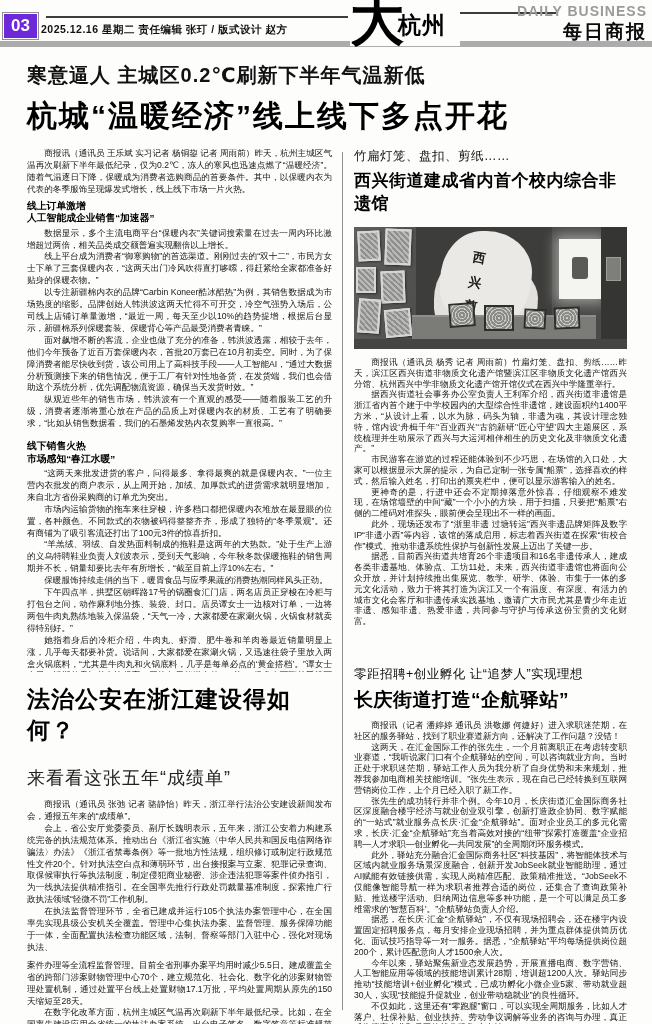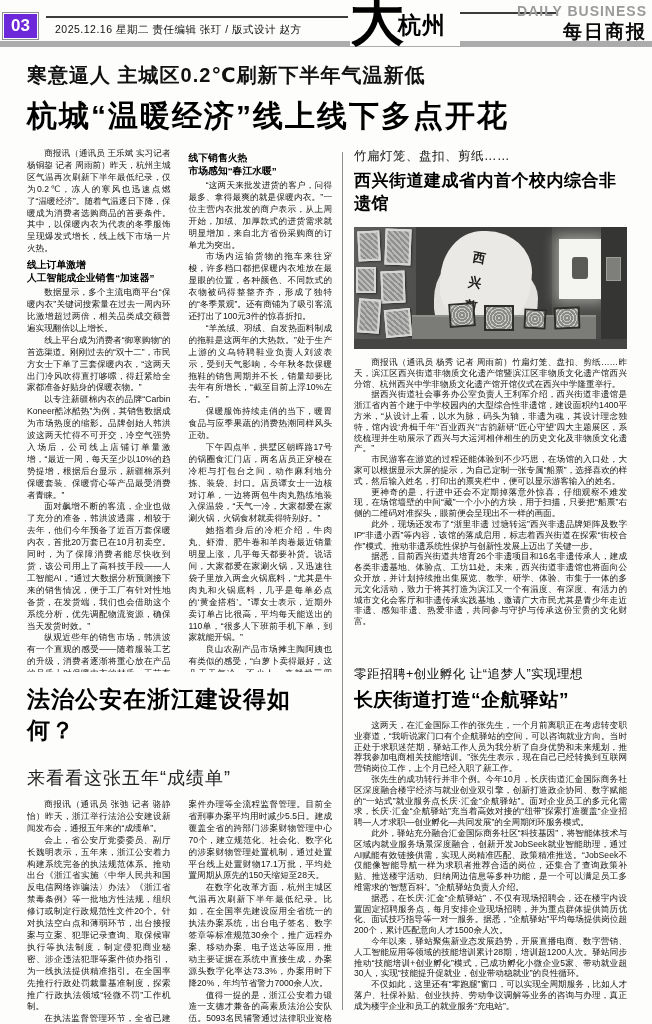--- a/index.html
+++ b/index.html
@@ -11,38 +11,38 @@
   }
   
   .masthead { position:absolute; left:0; top:0; width:652px; height:58px; }
   .pagenum {
     position:absolute; left:3px; top:13px; width:35px; height:26px;
     background:#6d28d9; border:1px solid #fff; outline:1px solid #8f8f8f;
     color:#fff; font-weight:bold; font-size:17px; text-align:center; line-height:24px;
   }
   .rule-thin-left { position:absolute; left:46px; top:16px; width:302px; height:2px; background:#3c3c3c; }
   .rule-thin-right { position:absolute; left:452px; top:12px; width:104px; height:2px; background:#3c3c3c; }
-  .dateline { position:absolute; left:55px; top:23px; font-size:10.5px; font-weight:normal; letter-spacing:.5px; color:#111; }
+  .dateline { position:absolute; left:41px; top:23px; font-size:10.5px; font-weight:bold; letter-spacing:.5px; color:#111; }
   .bar-thick { position:absolute; left:0; top:41px; width:652px; height:6px; background:#acacac; }
   .logo { position:absolute; left:350px; top:-6px; width:110px; height:52px; background:#fdfdfc; }
   .logo-da { position:absolute; left:0; top:-2px; font-family:"DejaVu Serif","Liberation Serif",serif; font-weight:bold; font-size:54px; line-height:54px; color:#000; transform:scaleY(1.05); }
   .logo-city { position:absolute; left:48px; top:16px; font-size:23px; font-weight:900; letter-spacing:1px; color:#000; }
   .eng-title { position:absolute; right:5px; top:3px; font-size:14px; font-weight:bold; letter-spacing:1px; color:#9a9a9a;margin-left:8px; }
   .paper-name { position:absolute; right:5px; top:19px; font-size:19px; font-weight:900; letter-spacing:2px; color:#0d0d0d; }
   
   .headline-block { position:absolute; left:27px; top:62px; width:600px; }
   .lead-kicker { font-size:20px; font-weight:600; letter-spacing:1px; color:#111; }
   .lead-headline { margin-top:7px; font-size:30px; font-weight:900; letter-spacing:2px; color:#000; }
   
   .content { position:absolute; left:27px; top:148px; width:600px; height:868px; }
   .vdivider { position:absolute; left:315px; top:4px; width:1px; height:858px; background:#8d8d8d; }
   .left-half  { position:absolute; left:0; top:0; width:305px; height:868px; }
   .right-half { position:absolute; left:327px; top:0; width:273px; height:868px; }
   
-  .cols { display:flex; gap:18px; overflow:hidden; }
+  .cols { display:flex; gap:6px; overflow:hidden;flex-direction:column; }
   .col { flex:1 1 0; }
   .bodytext p { font-size:8.6px; line-height:11.9px; text-align:justify; text-indent:2em; color:#161616; }
   .right-half .bodytext p { line-height:10.8px; }
   .bodytext p.sub { font-size:9.8px; line-height:12.5px; font-weight:bold; text-indent:0; white-space:pre-line; margin:4px 0 3px; color:#000; }
   .bodytext p.cont { text-indent:0; }
   
   .lead-cols { height:524px; }
   
   .fazhi { margin-top:12px; }
   .fazhi-headline { font-size:23px; font-weight:900; letter-spacing:1px; color:#000; }
@@ -203,20 +203,21 @@
             <p>更神奇的是，行进中还会不定期掉落意外惊喜，仔细观察不难发现，在场馆墙壁的中间“藏”一个小小的方块，用于扫描，只要把“船票”右侧的二维码对准探头，眼前便会呈现出不一样的画面。</p>
             <p>此外，现场还发布了“浙里非遗 过塘转运”西兴非遗品牌矩阵及数字IP“非遗小西”等内容，该馆的落成启用，标志着西兴街道在探索“街校合作”模式、推动非遗系统性保护与创新性发展上迈出了关键一步。</p>
             <p>据悉，目前西兴街道共培育26个非遗项目和16名非遗传承人，建成各类非遗基地、体验点、工坊11处。未来，西兴街道非遗馆也将面向公众开放，并计划持续推出集展览、教学、研学、体验、市集于一体的多元文化活动，致力于将其打造为滨江又一个有温度、有深度、有活力的城市文化会客厅和非遗传承实践基地，邀请广大市民尤其是青少年走近非遗、感知非遗、热爱非遗，共同参与守护与传承这份宝贵的文化财富。</p>
           </div>
       </div>
 
       <div class="qihang">
         <div class="sec-kicker">零距招聘+创业孵化  让“追梦人”实现理想</div>
         <div class="sec-headline">长庆街道打造“企航驿站”</div>
         <div class="qihang-body bodytext">
+            <p>商报讯（记者 潘婷婷 通讯员 洪敬娜 何婕好）进入求职迷茫期，在社区的服务驿站，找到了职业赛道新方向，还解决了工作问题？没错！</p>
             <p>这两天，在汇金国际工作的张先生，一个月前离职正在考虑转变职业赛道，“我听说家门口有个企航驿站的空间，可以咨询就业方向。当时正处于求职迷茫期，驿站工作人员为我分析了自身优势和未来规划，推荐我参加电商相关技能培训。”张先生表示，现在自己已经转换到互联网营销岗位工作，上个月已经入职了新工作。</p>
             <p>张先生的成功转行并非个例。今年10月，长庆街道汇金国际商务社区深度融合楼宇经济与就业创业双引擎，创新打造政企协同、数字赋能的“一站式”就业服务点长庆·汇金“企航驿站”。面对企业员工的多元化需求，长庆·汇金“企航驿站”充当着高效对接的“纽带”探索打造覆盖“企业招聘—人才求职—创业孵化—共同发展”的全周期闭环服务模式。</p>
             <p>此外，驿站充分融合汇金国际商务社区“科技基因”，将智能体技术与区域内就业服务场景深度融合，创新开发JobSeek就业智能助理，通过AI赋能有效链接供需，实现人岗精准匹配、政策精准推送。“JobSeek不仅能像智能导航一样为求职者推荐合适的岗位，还集合了查询政策补贴、推送楼宇活动、归纳周边信息等多种功能，是一个可以满足员工多维需求的‘智慧百科’。”企航驿站负责人介绍。</p>
             <p>据悉，在长庆·汇金“企航驿站”，不仅有现场招聘会，还在楼宇内设置固定招聘服务点，每月安排企业现场招聘，并为重点群体提供简历优化、面试技巧指导等一对一服务。据悉，“企航驿站”平均每场提供岗位超200个，累计匹配意向人才1500余人次。</p>
             <p>今年以来，驿站聚焦新业态发展趋势，开展直播电商、数字营销、人工智能应用等领域的技能培训累计28期，培训超1200人次。驿站同步推动“技能培训+创业孵化”模式，已成功孵化小微企业5家、带动就业超30人，实现“技能提升促就业，创业带动稳就业”的良性循环。</p>
             <p>不仅如此，这里还有“零跑腿”窗口，可以实现全周期服务，比如人才落户、社保补贴、创业扶持、劳动争议调解等业务的咨询与办理，真正成为楼宇企业和员工的就业服务“充电站”。</p>
           </div>
       </div>
     </div>
   </div>

